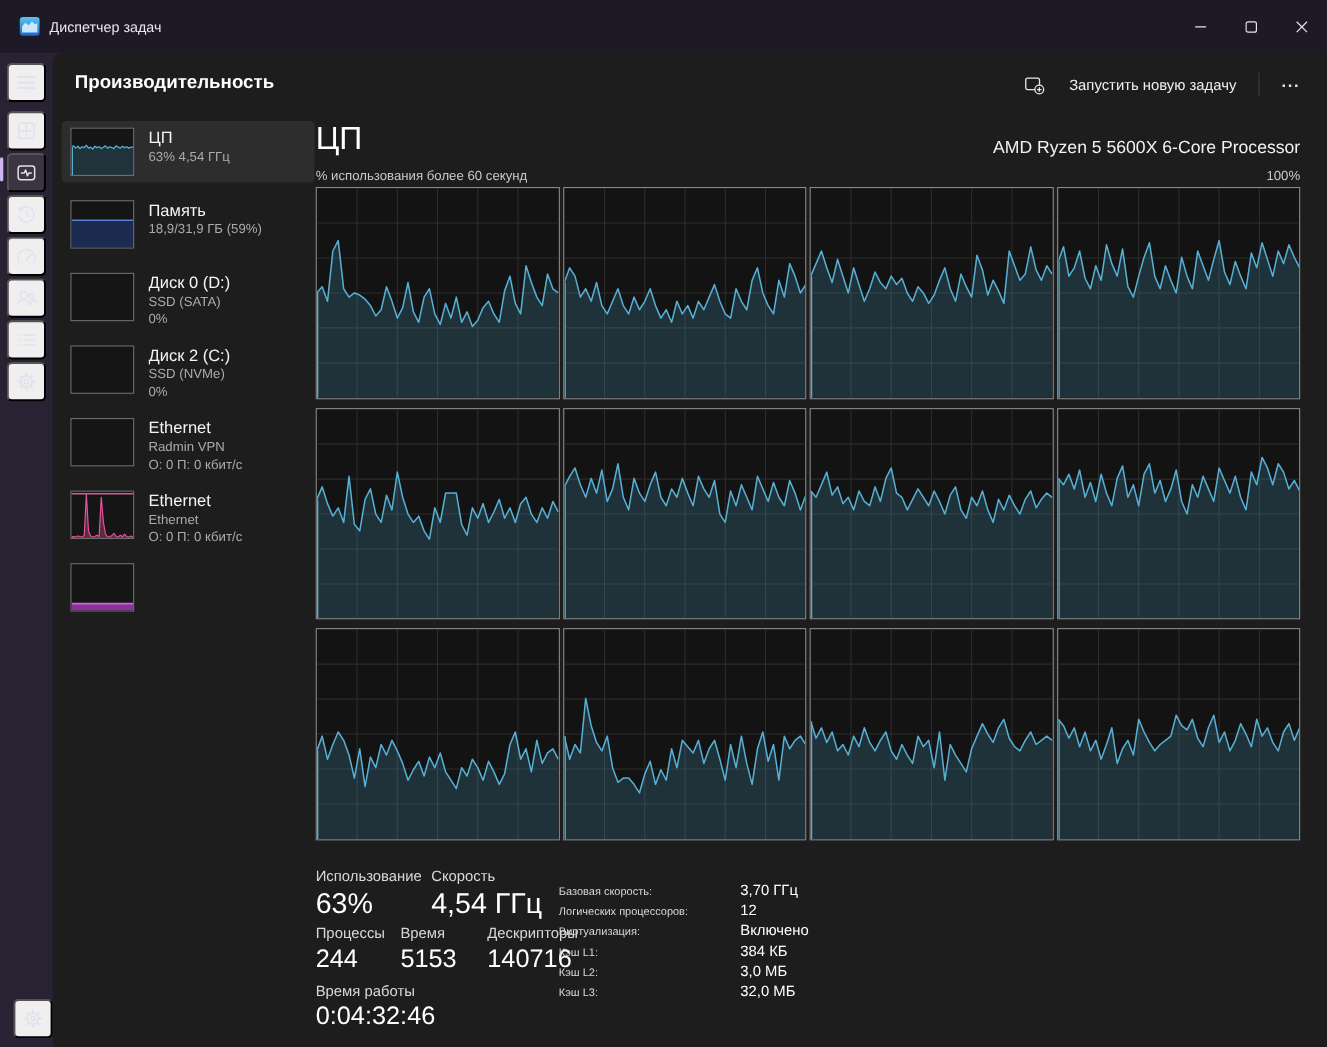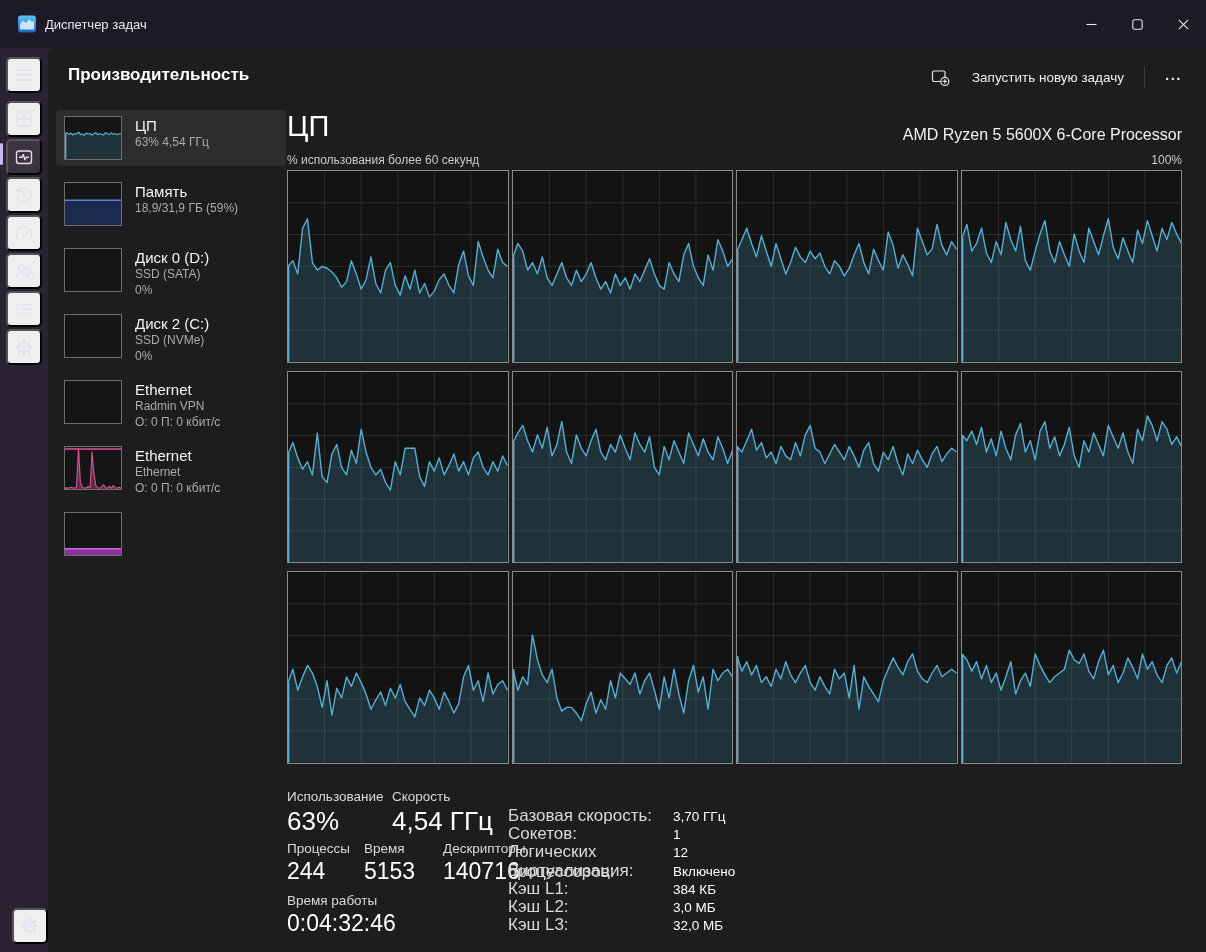--- a/index.html
+++ b/index.html
@@ -50,21 +50,21 @@
   .chart-max{position:absolute;right:24px;top:105px;font-size:12px;color:#c9c9c9;}
   .core-grid{position:absolute;left:239px;top:122px;width:895px;height:594px;display:grid;grid-template-columns:repeat(4,1fr);grid-template-rows:repeat(3,1fr);gap:8px 3px;}
   .chart-cell{background:#131313;border:1px solid #8a8a8a;overflow:hidden;}
   
   .stats{position:absolute;left:239px;top:741px;width:210px;height:190px;}
   .stat-label{position:absolute;font-size:13.5px;color:#d9d9d9;white-space:nowrap;}
   .stat-big{position:absolute;font-size:26px;color:#fff;white-space:nowrap;}
   .stat-mid{position:absolute;font-size:23px;color:#fff;white-space:nowrap;}
   .details{position:absolute;left:460px;top:742px;width:430px;}
   .detail-row{display:flex;height:18.2px;align-items:baseline;}
-  .detail-label{width:165px;font-size:17px;color:#d9d9d9;flex:none;margin-top:16px;}
+  .detail-label{width:165px;font-size:10px;color:#d9d9d9;flex:none;margin-top:16px;}
   .detail-value{font-size:13.5px;color:#fff;}
 </style>
 </head>
 <body>
 
 <div class="titlebar">
   <svg class="app-icon" viewBox="0 0 20 20">
     <defs>
         <linearGradient id="g1" x1="0" y1="0" x2="0" y2="1">
       <stop offset="0" stop-color="#5cc3f2"></stop>
@@ -502,24 +502,20 @@
     <div class="stat-label" style="left:0;top:104px">Время работы</div>
     <div class="stat-mid" style="left:0;top:121px">0:04:32:46</div>
   </div>
 
   <div class="details">
     <div class="detail-row">
         <span class="detail-label">Базовая скорость:</span>
         <span class="detail-value">3,70 ГГц</span>
       </div>
     <div class="detail-row">
-        <span class="detail-label">Сокетов:</span>
-        <span class="detail-value">1</span>
-      </div>
-    <div class="detail-row">
         <span class="detail-label">Логических процессоров:</span>
         <span class="detail-value">12</span>
       </div>
     <div class="detail-row">
         <span class="detail-label">Виртуализация:</span>
         <span class="detail-value">Включено</span>
       </div>
     <div class="detail-row">
         <span class="detail-label">Кэш L1:</span>
         <span class="detail-value">384 КБ</span>

